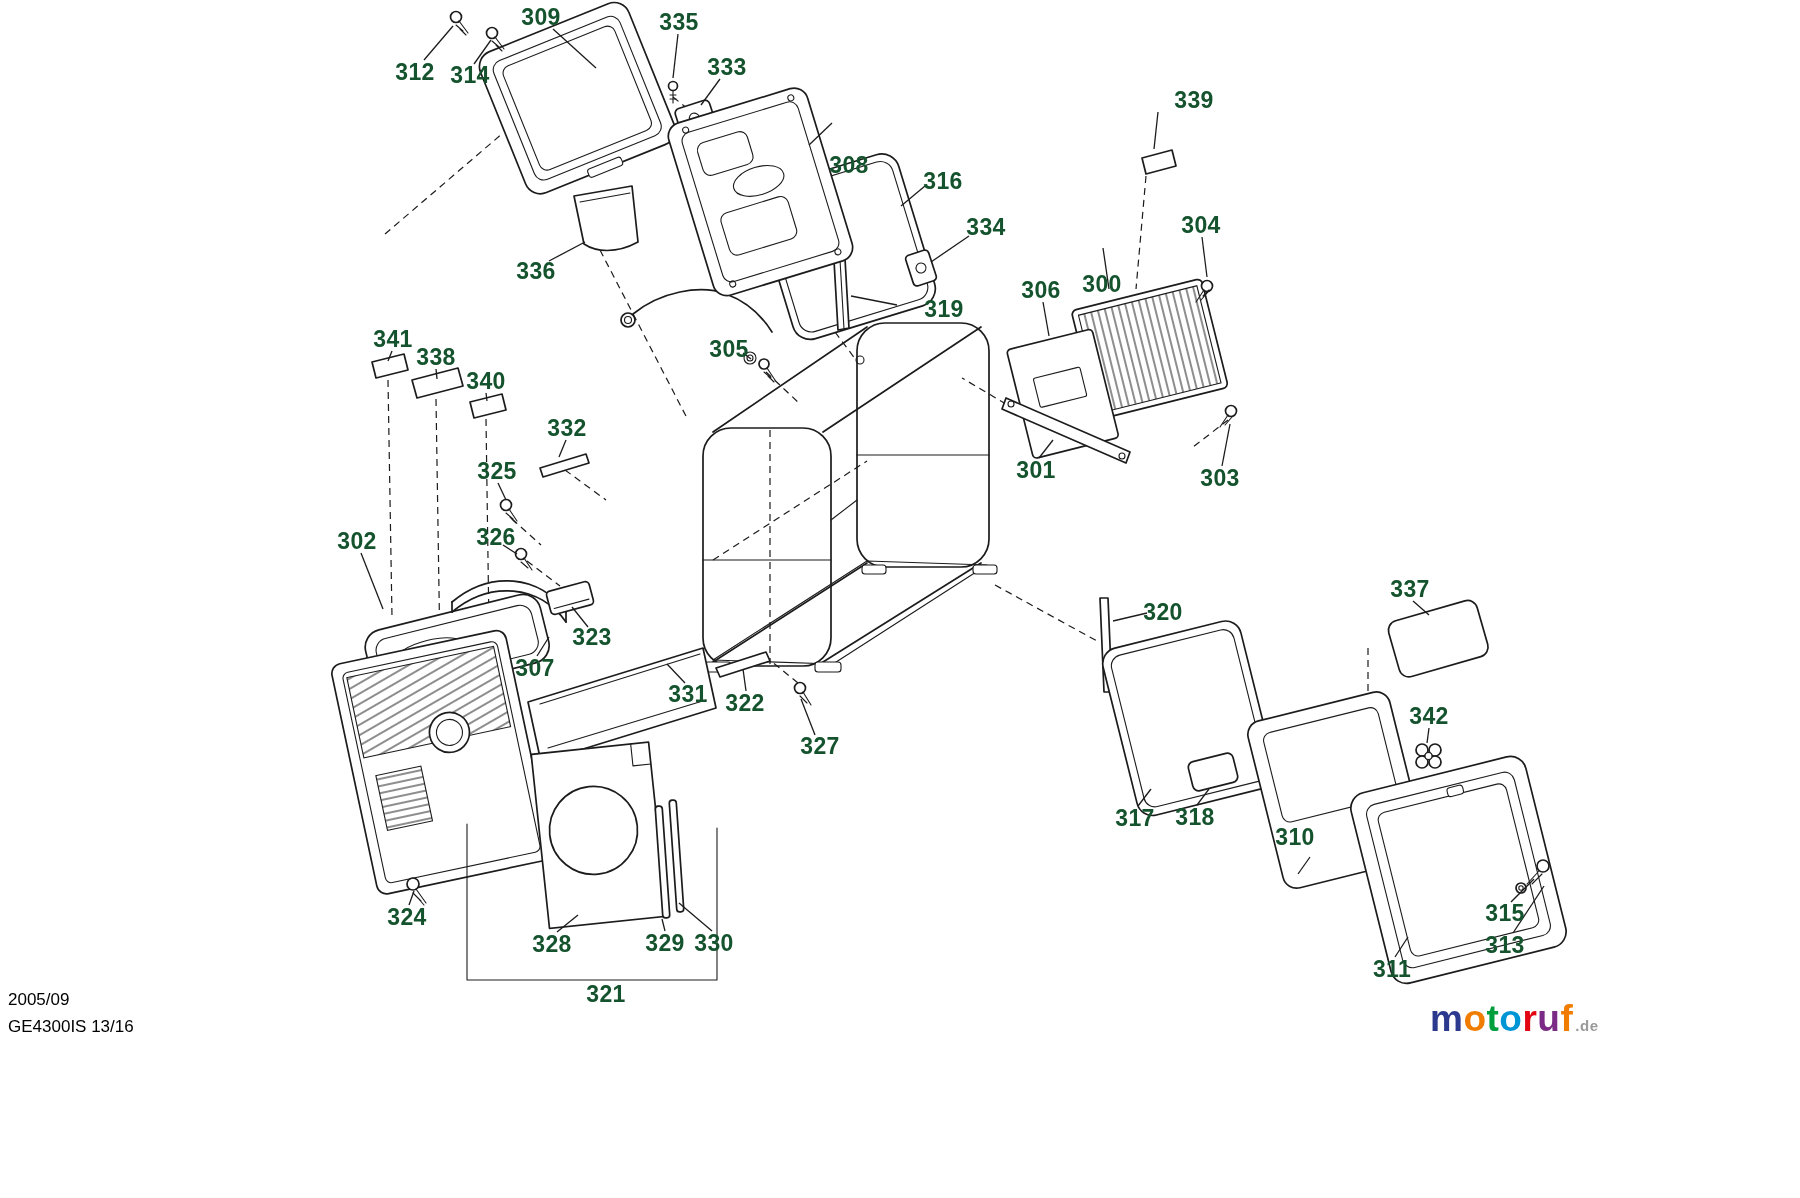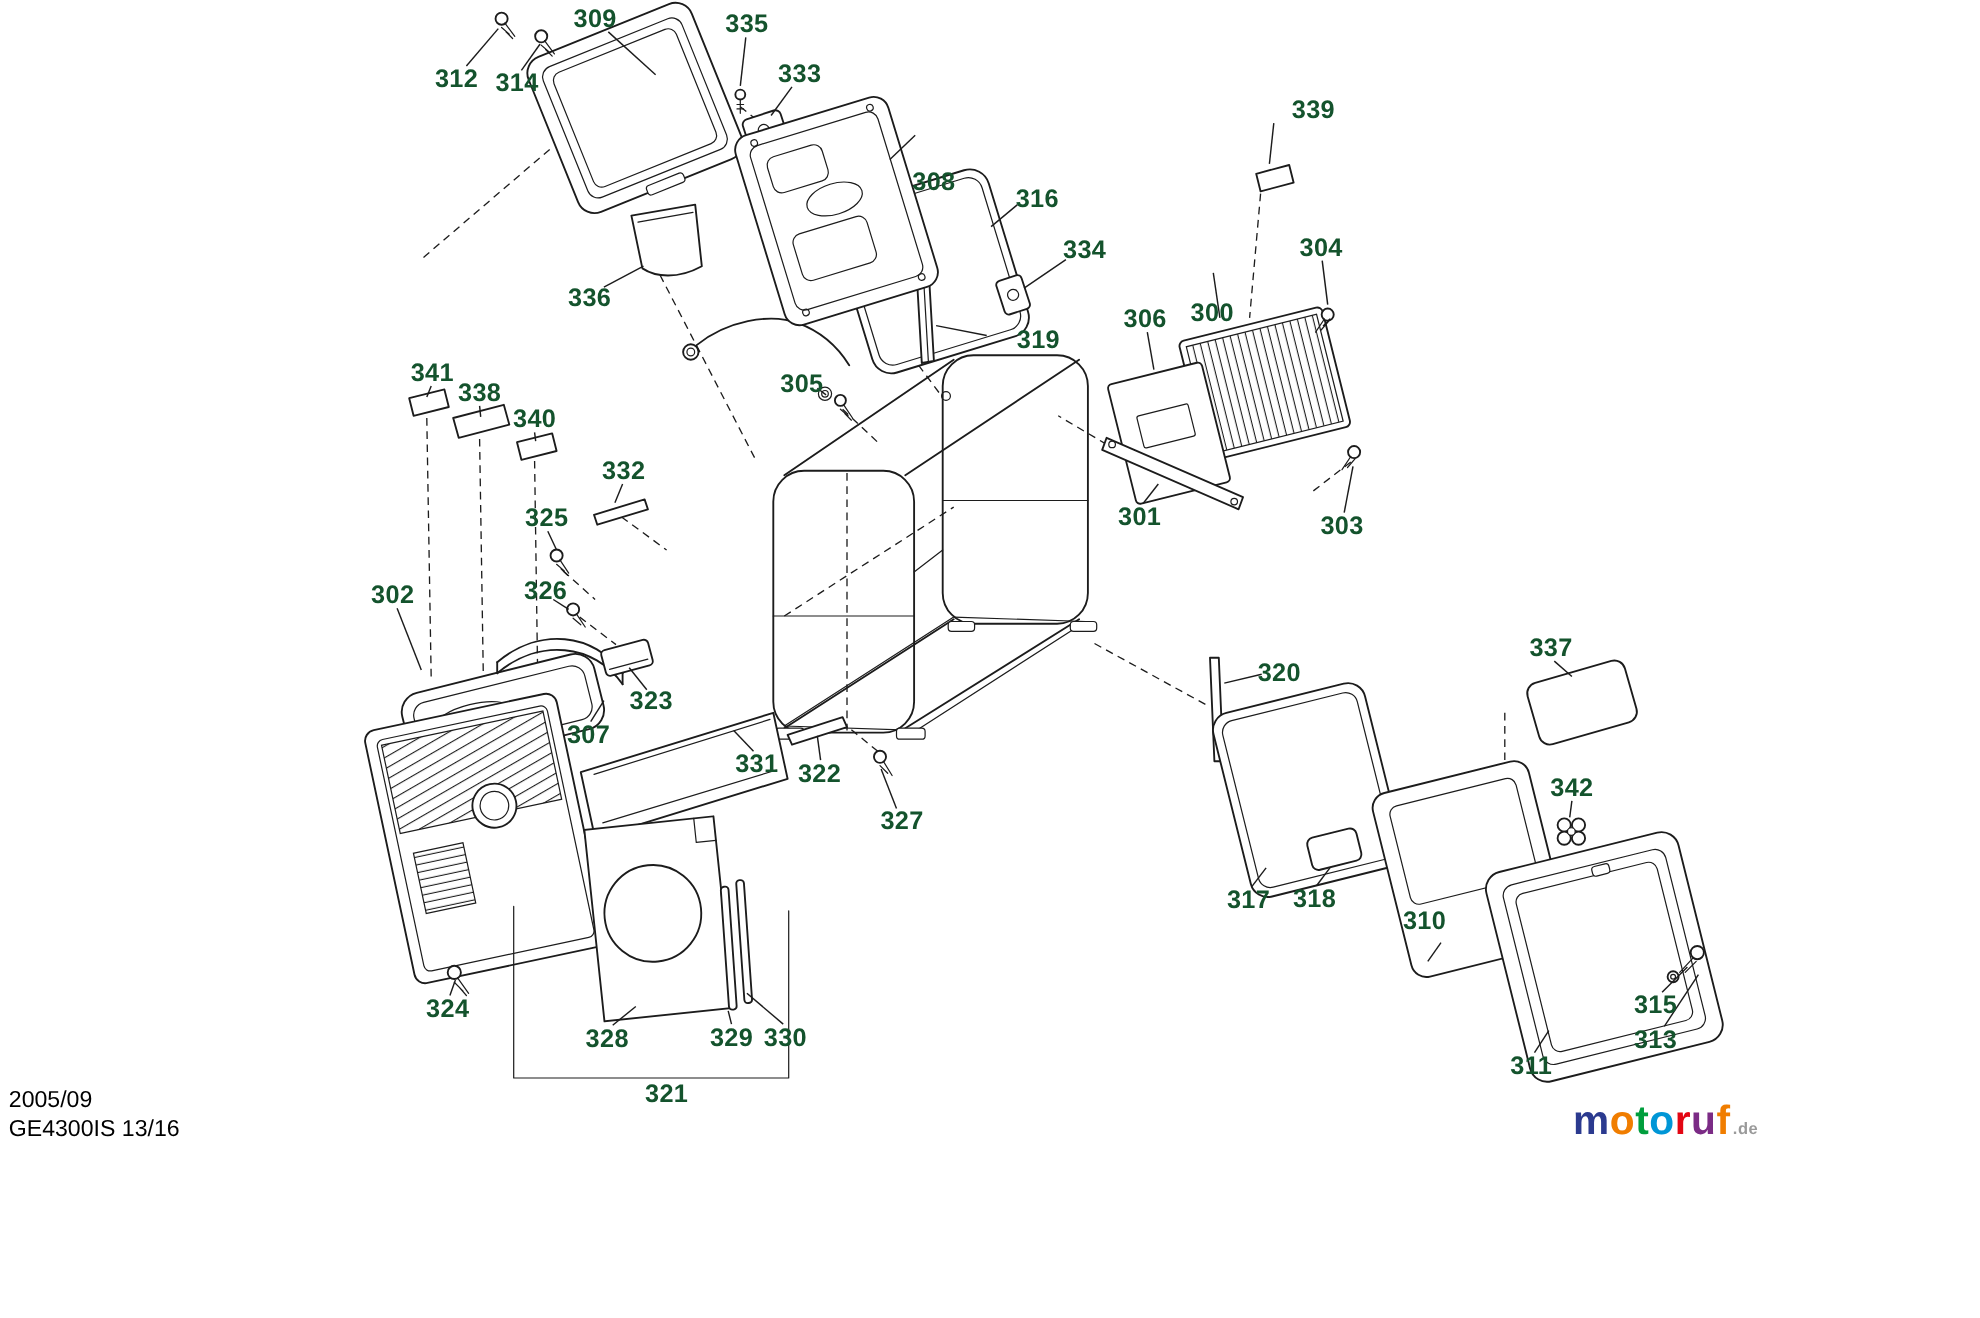--- a/index.html
+++ b/index.html
@@ -15,21 +15,21 @@
   .thin { stroke-width:1.1; }
   .dash { fill:none; stroke:#1c1c1c; stroke-width:1.2; stroke-dasharray:7 5; }
   .leader { fill:none; stroke:#1c1c1c; stroke-width:1.3; }
 
   .part-label {
     position:absolute; transform:translate(-50%,-50%);
     font-weight:700; font-size:23px; color:#14532d; letter-spacing:.3px;
     white-space:nowrap;
   }
   .footer {
-    position:absolute; left:8px; top:986px; font-size:21px; line-height:27px;
+    position:absolute; left:8px; top:986px; font-size:17px; line-height:27px;
     color:#000; font-weight:400;
   }
   .logo {
     position:absolute; left:1430px; top:998px; display:flex; align-items:baseline;
     font-weight:700; font-size:37px; letter-spacing:.5px;
   }
   .logo .de { font-size:15px; font-weight:700; margin-left:2px; }
 </style>
 </head>
 <body>

